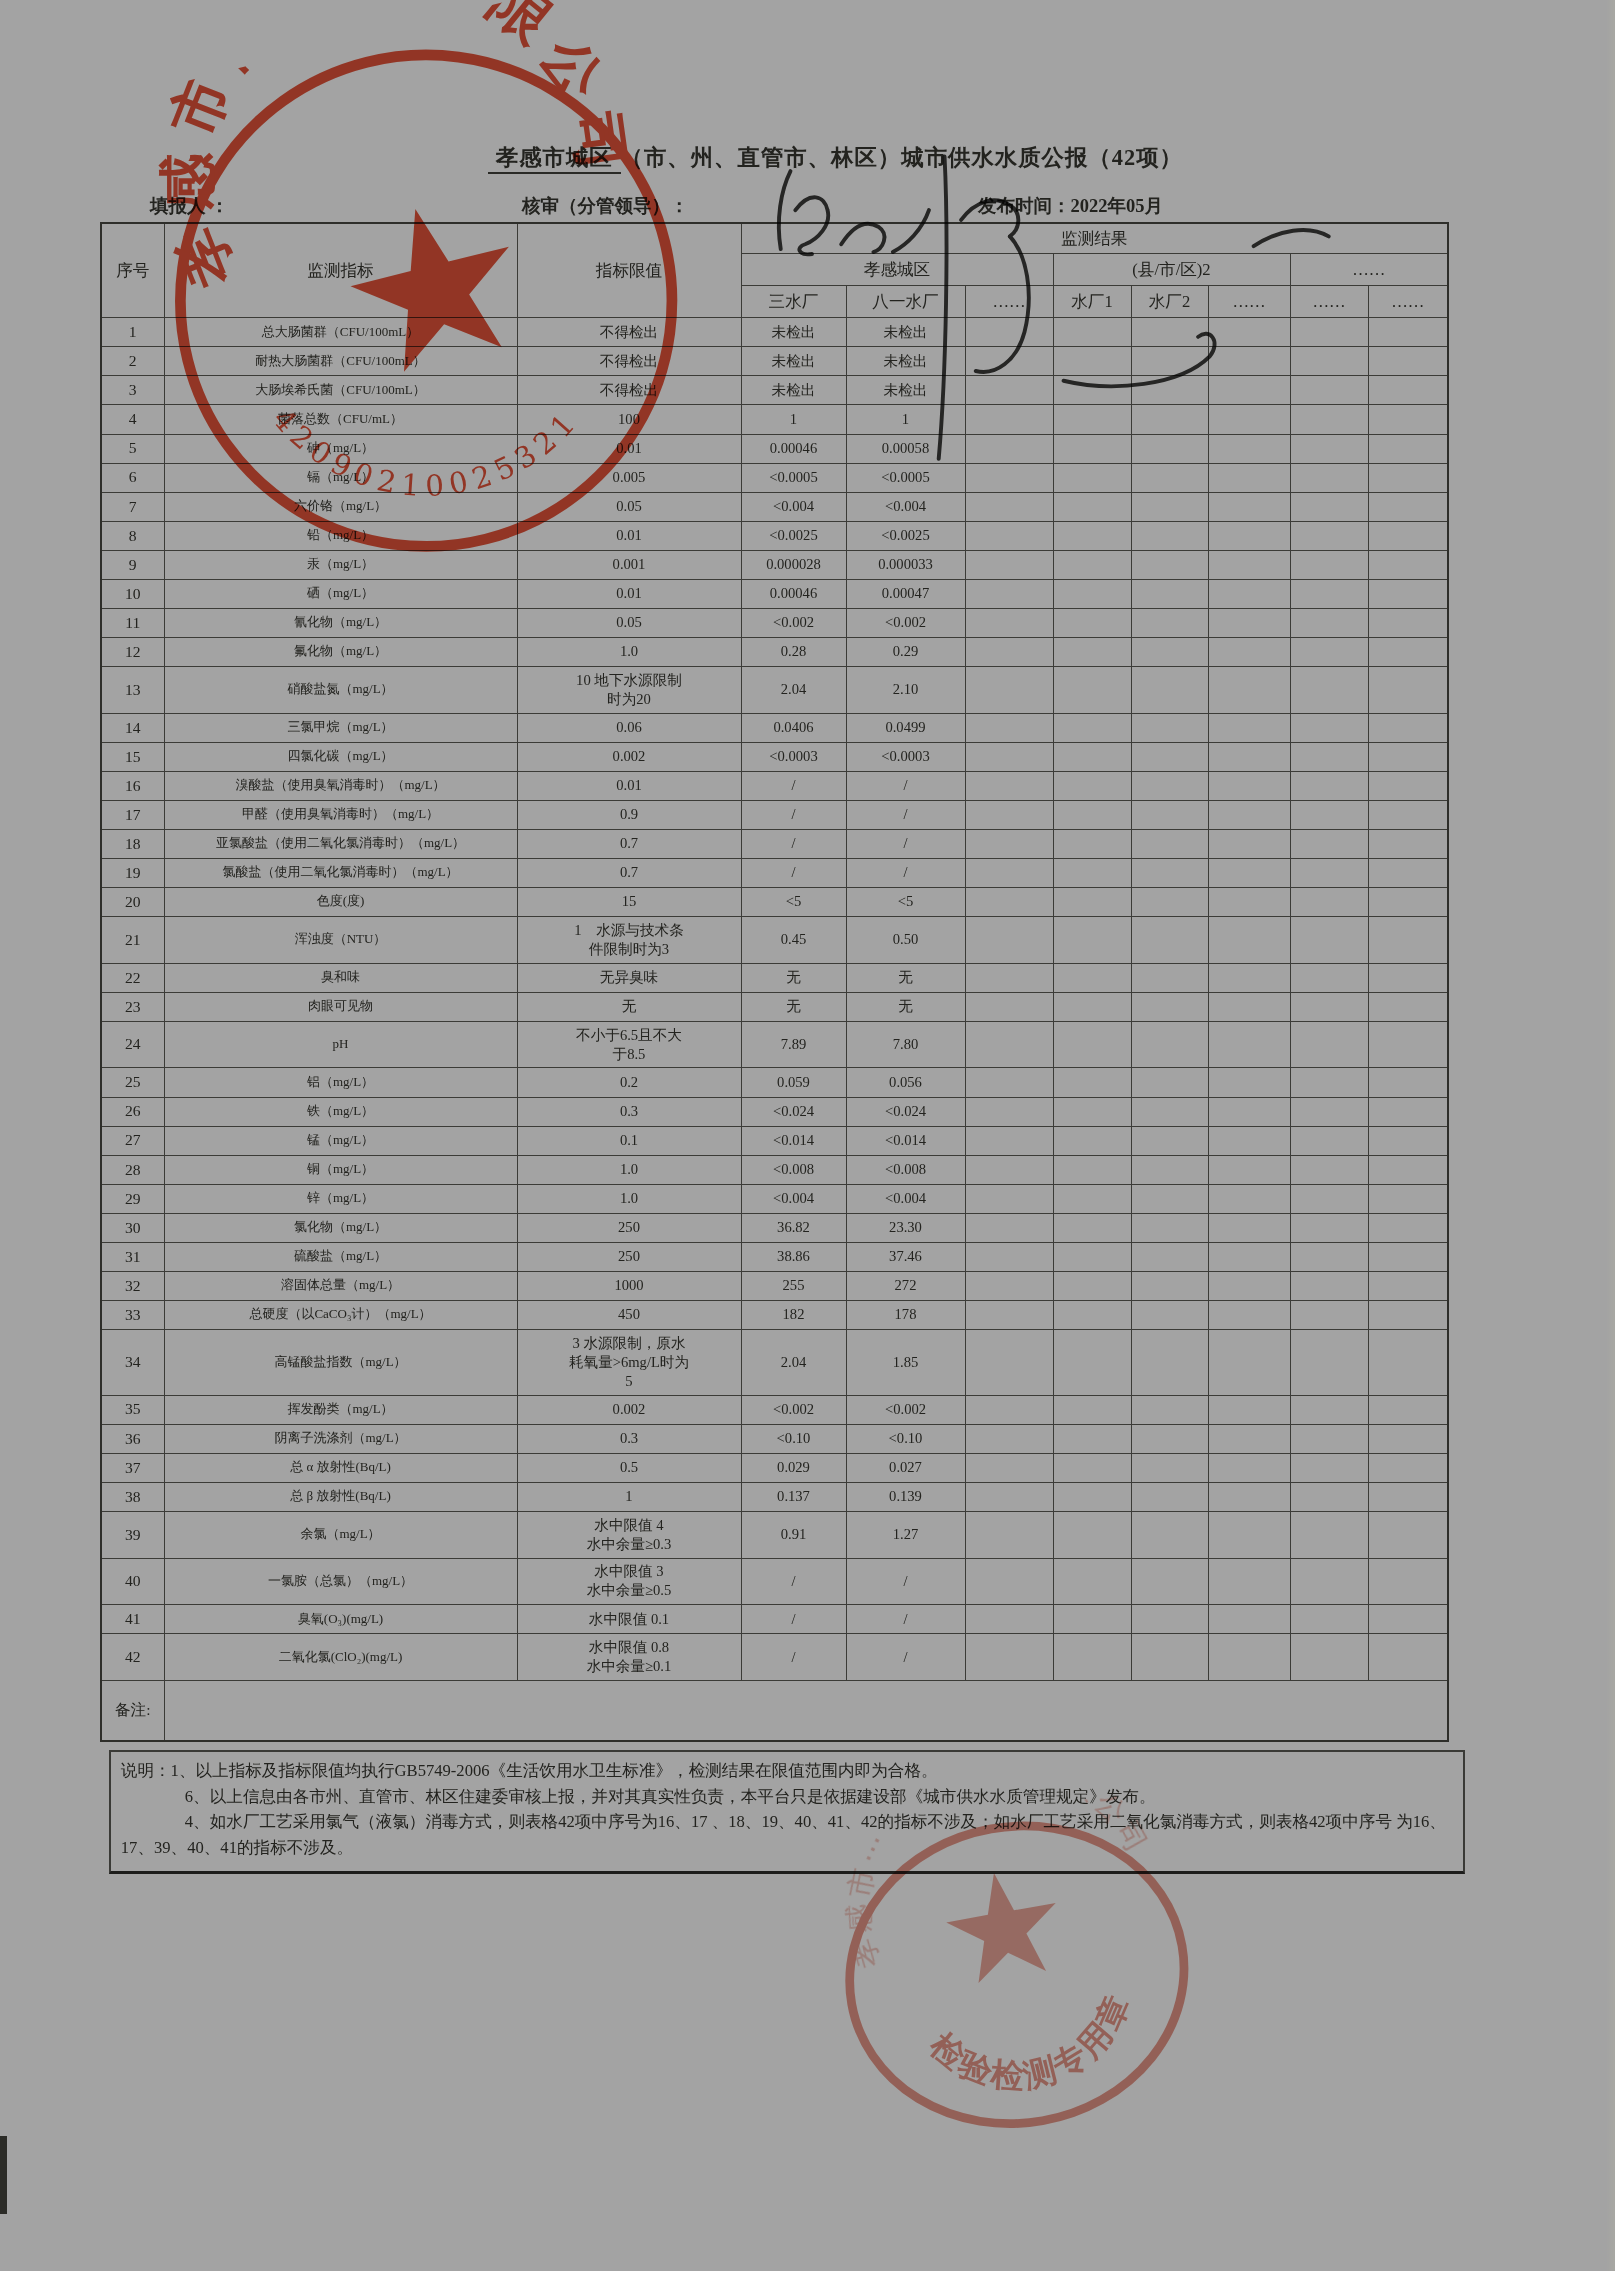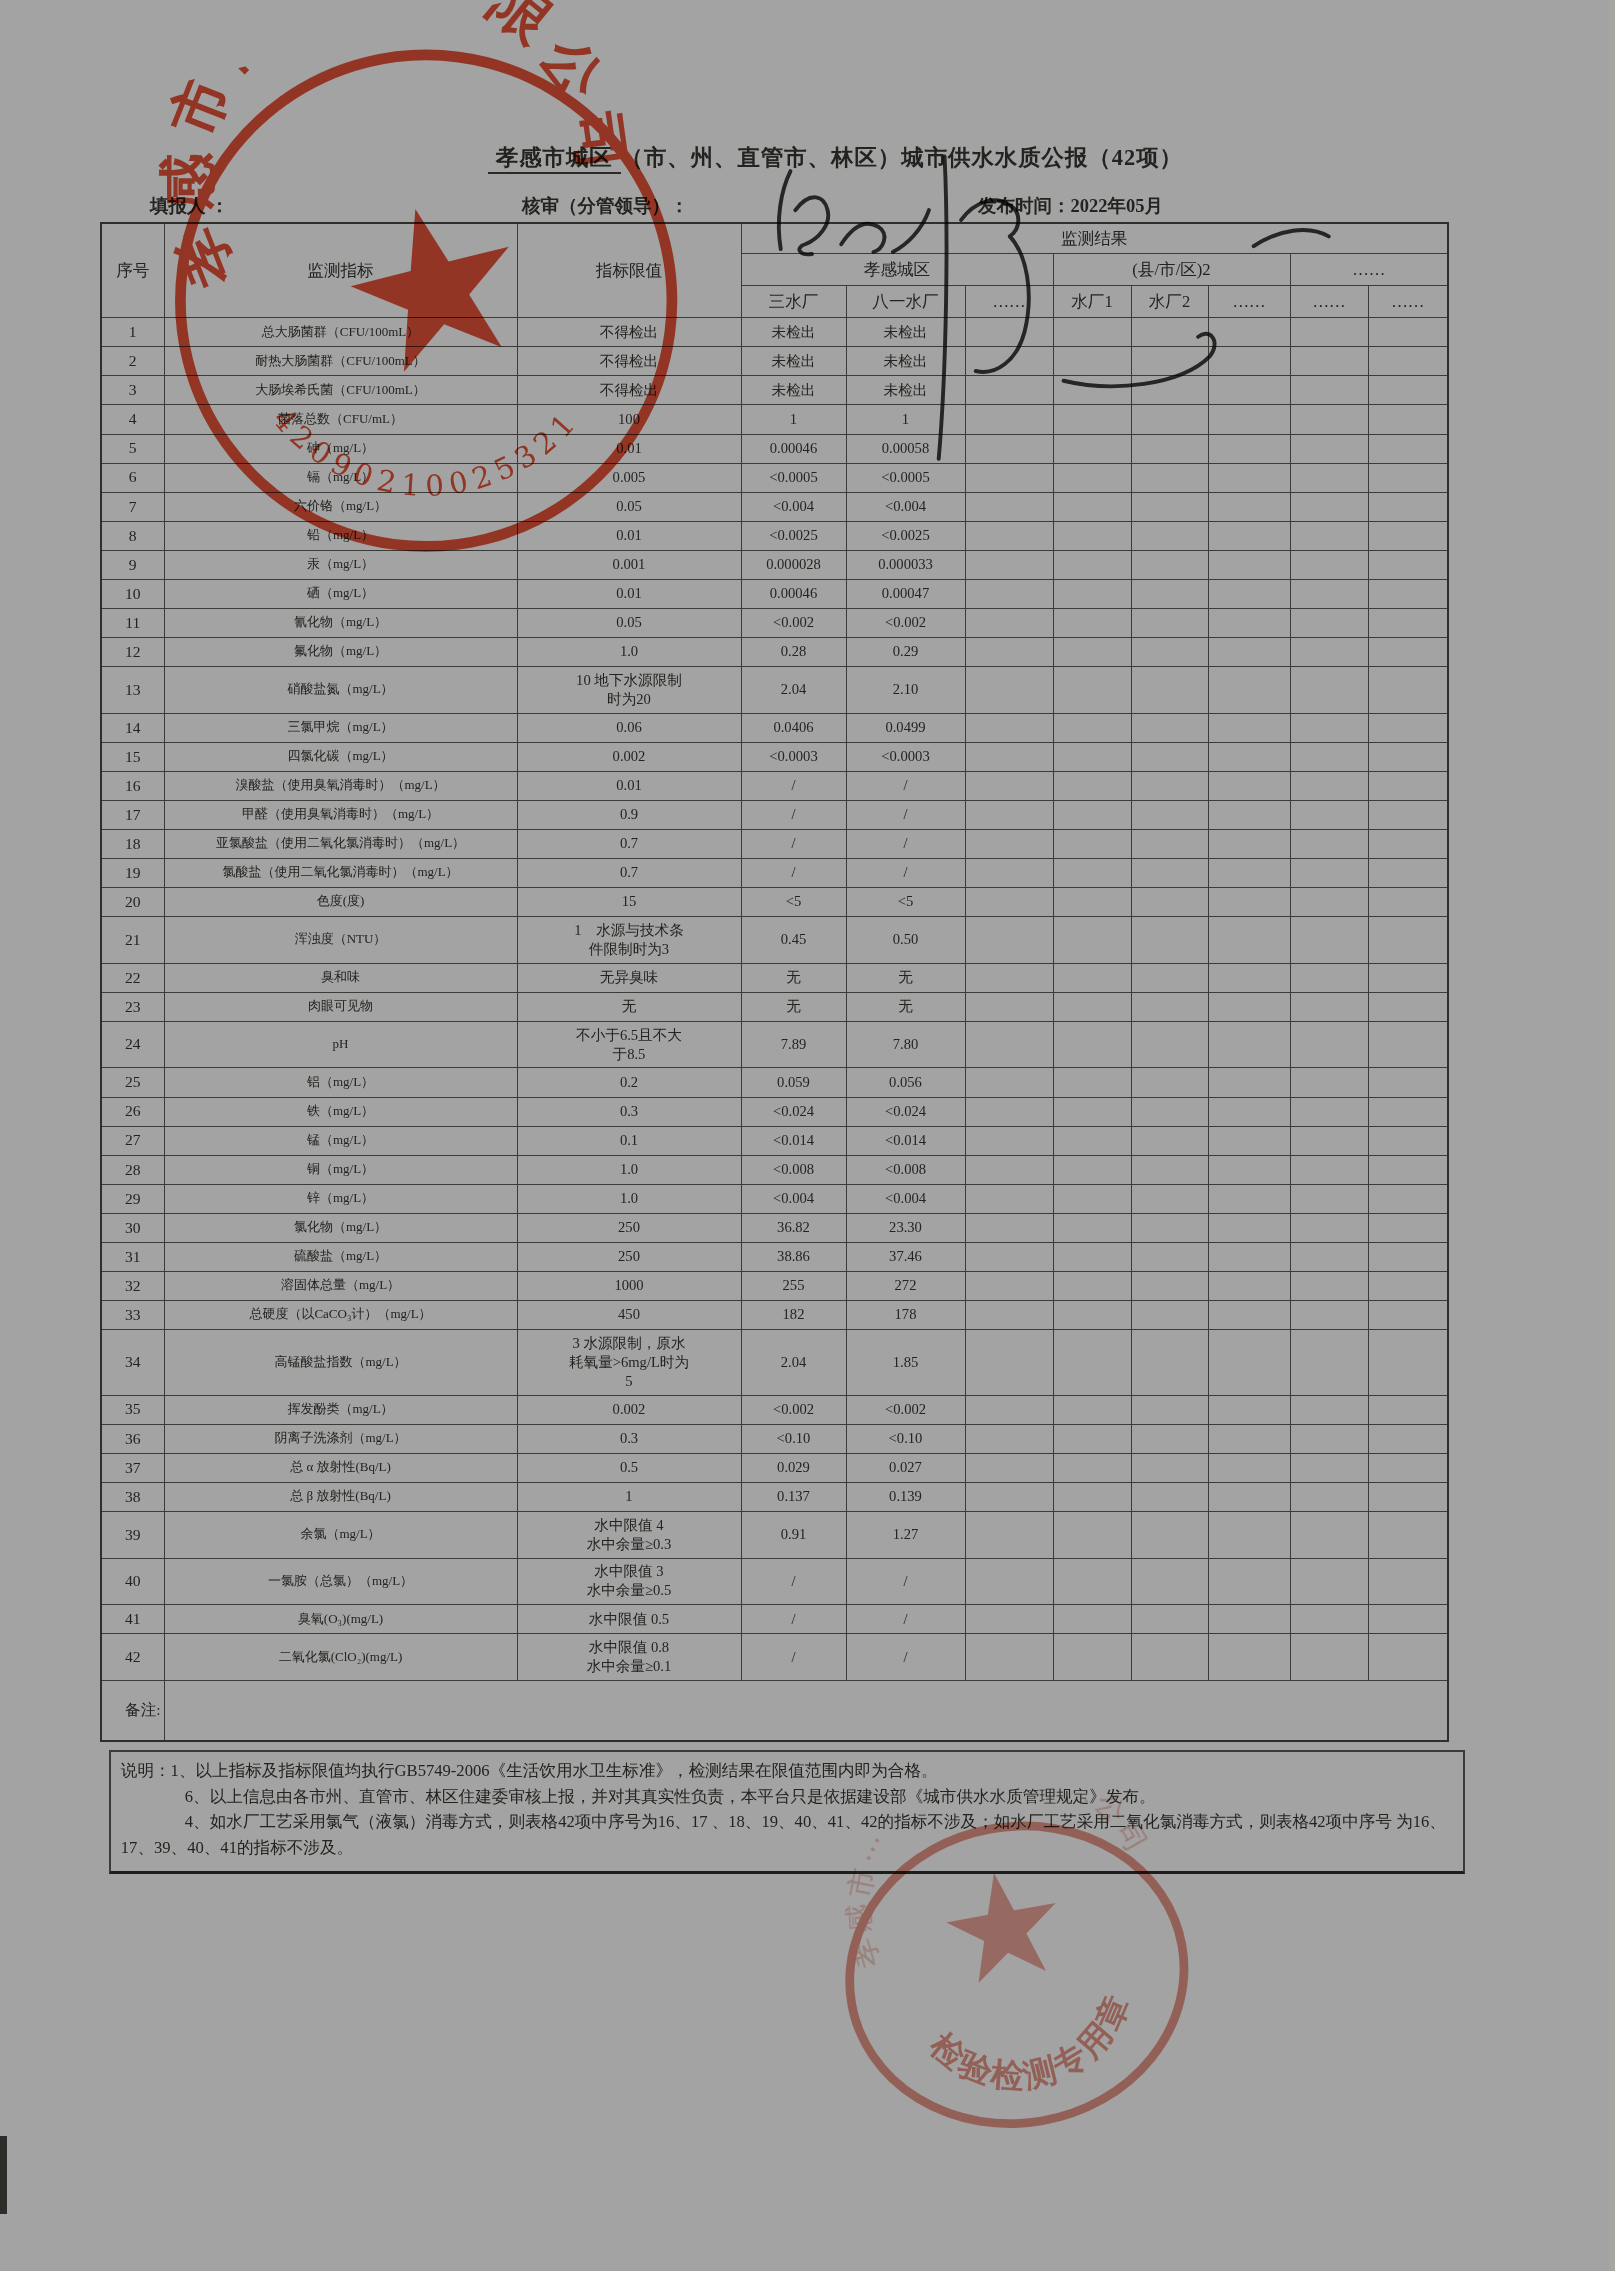--- a/index.html
+++ b/index.html
@@ -16,21 +16,21 @@
   .report-table{position:absolute;left:100px;top:222px;border-collapse:collapse;table-layout:fixed;
                 width:1348px;border:2px solid #2e2e2a;}
   .report-table th,.report-table td{border:1px solid #3b3b37;text-align:center;vertical-align:middle;
                 padding:3.9px 2.9px;line-height:1.3;font-weight:normal;}
   .report-table th{font-size:16.6px;}
   tr.h-a{height:29px;}tr.h-b{height:32px;}tr.h-c{height:32px;}
   .c-no{font-size:15.6px;}
   .c-ind{font-size:13px;text-align:left;padding-left:8.8px;margin-left:28px;}
   .c-lim{font-size:14.6px;white-space:pre-line;}
   .c-val{font-size:14.6px;}
-  .remark-row td{height:51px;text-align:right;}
+  .remark-row td{height:51px;}
   .remark-label{font-size:15.6px;text-align:left;padding-left:5.9px;vertical-align:middle;}
   
   .notes{position:absolute;left:109px;top:1750px;width:1332px;border:2px solid #3a3a36;border-bottom:3.9px solid #1d1d1b;
          padding:5.9px 9.8px 9.8px 9.8px;font-size:16.6px;line-height:1.55;background:transparent;}
   .note-item{text-indent:64px;font-family:Liberation Serif, serif;}
   .note-item.first{text-indent:0;}
   
   .stamp{position:absolute;mix-blend-mode:multiply;pointer-events:none;}
   .stamp-top{left:154px;top:29px;transform:rotate(-14deg);}
   .stamp-bottom{left:824px;top:1812px;transform:rotate(-10deg);opacity:.88;}
@@ -614,21 +614,21 @@
           <td class="c-val"></td>
           <td class="c-val"></td>
           <td class="c-val"></td>
           <td class="c-val"></td>
           <td class="c-val"></td>
           <td class="c-val"></td>
         </tr>
         <tr>
           <td class="c-no">41</td>
           <td class="c-ind">臭氧(O₃)(mg/L)</td>
-          <td class="c-lim">水中限值 0.5</td>
+          <td class="c-lim">水中限值 0.1</td>
           <td class="c-val">/</td>
           <td class="c-val">/</td>
           <td class="c-val"></td>
           <td class="c-val"></td>
           <td class="c-val"></td>
           <td class="c-val"></td>
           <td class="c-val"></td>
           <td class="c-val"></td>
         </tr>
         <tr>

